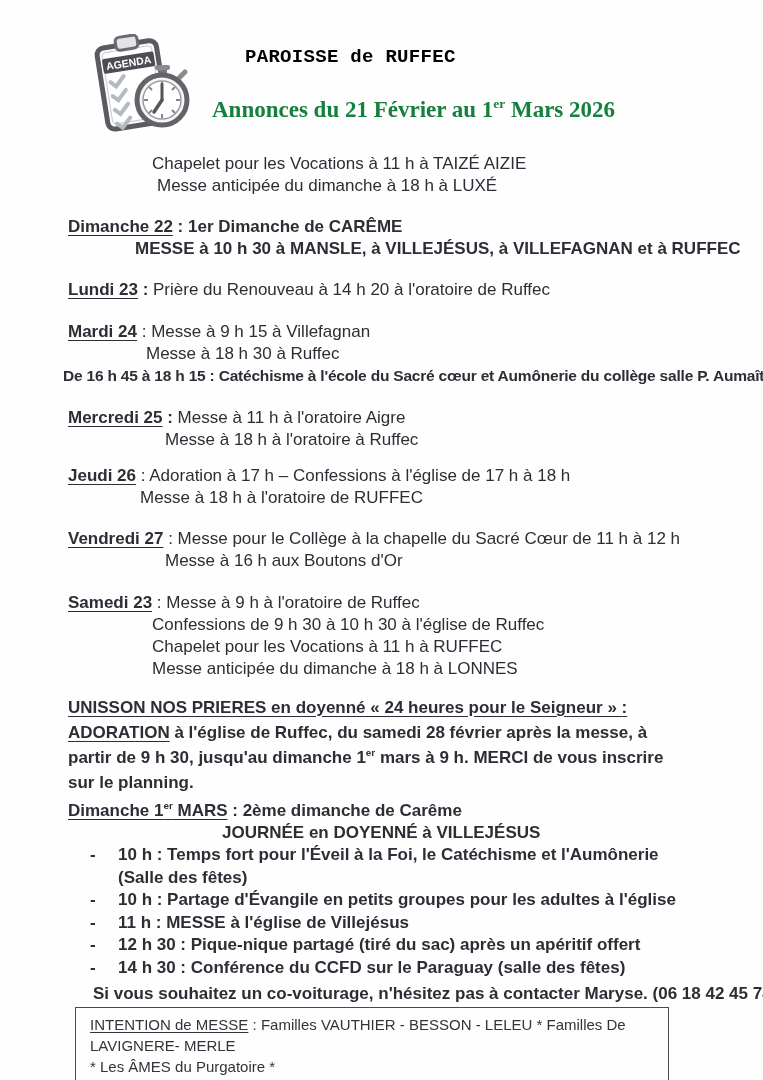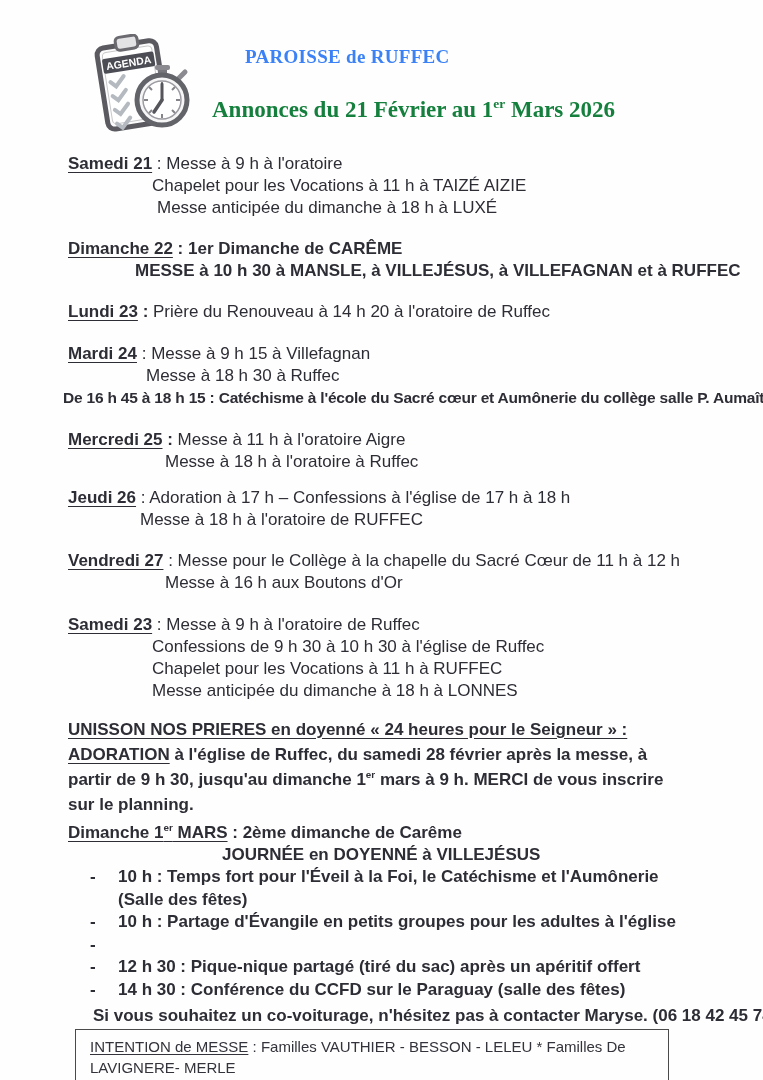--- a/index.html
+++ b/index.html
@@ -8,22 +8,22 @@
     width:763px;height:1080px;
     background:#fefefe;
     font-family:"Liberation Sans","DejaVu Sans",sans-serif;
     color:#2d2d35;
     overflow:hidden;
   }
   
   .agenda-icon{position:absolute;left:86px;top:34px;width:108px;height:100px;}
   .title1{
     position:absolute;left:245px;top:46px;
-    font-family:Liberation Serif, serif;
-    font-weight:bold;font-size:19px;letter-spacing:.3px;color:#3b82f6;
+    font-family:Liberation Mono, monospace;
+    font-weight:bold;font-size:19px;letter-spacing:.3px;color:#000000;
   }
   .title2{
     position:absolute;left:212px;top:97px;
     font-family:"Liberation Serif","DejaVu Serif",serif;
     font-weight:bold;font-size:23px;color:#15803d;
   }
   sup{font-size:.58em;vertical-align:super;line-height:0;}
   
   .content{position:absolute;left:68px;top:153px;width:625px;}
   .block{margin:0 0 19px 0;}
@@ -99,21 +99,20 @@
     </g>
   </svg>
 
   <div class="title1">PAROISSE de RUFFEC</div>
 
   <div class="title2"><span>Annonces du 21 Février au 1</span><sup>er</sup><span> Mars 2026</span></div>
 
   <div class="content">
 
     <div class="block">
-      <div class="line"><span class="day">Samedi 21</span><span> : </span><span>Messe à 9 h à l'oratoire</span></div>
       <div class="line i84"><span>Chapelet pour les Vocations à 11 h à TAIZÉ AIZIE</span></div>
       <div class="line i89"><span>Messe anticipée du dimanche à 18 h à LUXÉ</span></div>
     </div>
 
     <div class="block">
       <div class="line b"><span class="day">Dimanche 22</span><span> : </span><span>1er Dimanche de CARÊME</span></div>
       <div class="line i67 b"><span>MESSE à 10 h 30 à MANSLE, à VILLEJÉSUS, à VILLEFAGNAN et à RUFFEC</span></div>
     </div>
 
     <div class="block mb20">
@@ -156,20 +155,21 @@
       <div class="bullet-row">
           <span class="bullet-dash">-</span>
           <span>10 h : Temps fort pour l'Éveil à la Foi, le Catéchisme et l'Aumônerie (Salle des fêtes)</span>
         </div>
       <div class="bullet-row">
           <span class="bullet-dash">-</span>
           <span>10 h : Partage d'Évangile en petits groupes pour les adultes à l'église</span>
         </div>
       <div class="bullet-row">
           <span class="bullet-dash">-</span>
+          <span>11 h : MESSE à l'église de Villejésus</span>
         </div>
       <div class="bullet-row">
           <span class="bullet-dash">-</span>
           <span>12 h 30 : Pique-nique partagé (tiré du sac) après un apéritif offert</span>
         </div>
       <div class="bullet-row">
           <span class="bullet-dash">-</span>
           <span>14 h 30 : Conférence du CCFD sur le Paraguay (salle des fêtes)</span>
         </div>
     </div>

